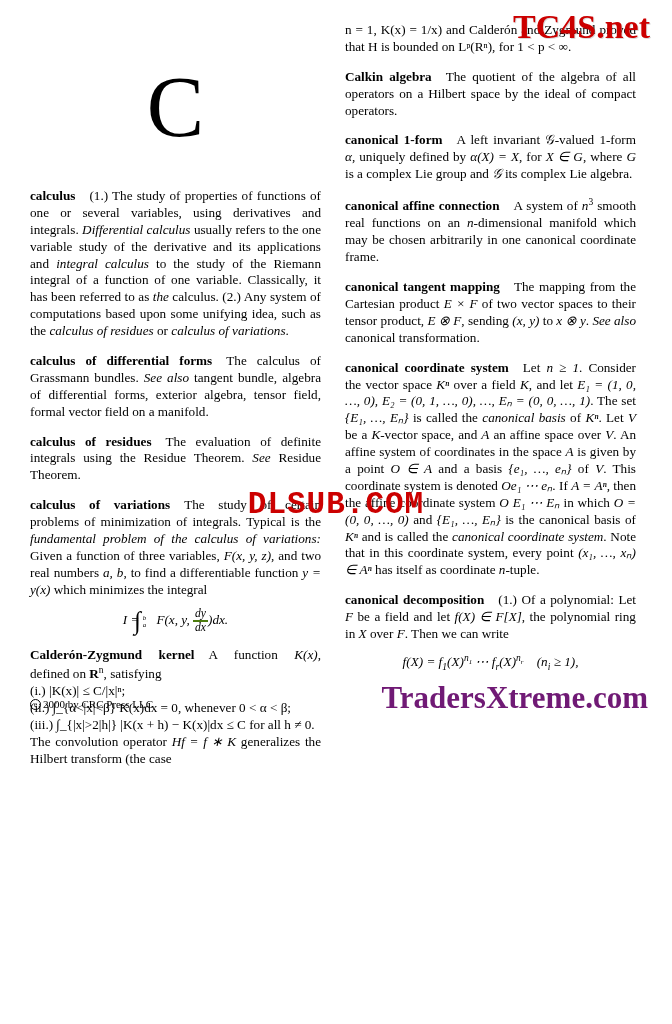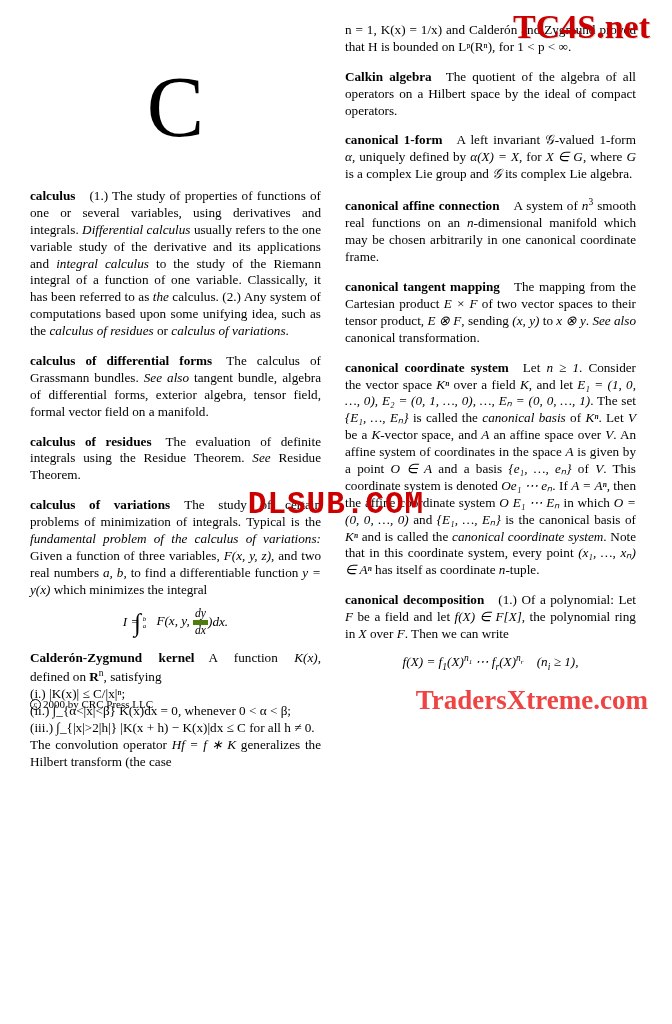--- a/index.html
+++ b/index.html
@@ -49,22 +49,22 @@
     color: #cc0000;
     z-index: 40;
     letter-spacing: 1px;
   }
   .wm-bottom {
     position: absolute;
     bottom: 8px;
     right: 24px;
     font-family: "Liberation Serif", serif;
     font-weight: bold;
-    font-size: 27px;
-    color: #ef4444;
+    font-size: 31px;
+    color: #701a75;
     z-index: 40;
   }
 
   .columns {
     display: flex;
     flex-direction: row;
     gap: 24px;
     height: 952px;
   }
   .col {
@@ -104,21 +104,21 @@
     margin: 9px 0 9px 0;
     font-style: italic;
   }
   .frac {
     display: inline-block;
     vertical-align: middle;
     text-align: center;
     font-size: 0.88em;
     line-height: 1.05;
   }
-  .frac .num { display: block; border-bottom: 5px solid #4d7c0f; padding: 0 2px; }
+  .frac .num { display: block; border-bottom: 2px solid #4d7c0f; padding: 0 2px; }
   .frac .den { display: block; padding: 0 2px; }
 
   .bigint {
     display: inline-block;
     position: relative;
     font-size: 1.9em;
     line-height: 0.7;
     vertical-align: middle;
     font-style: normal;
     font-family: "Liberation Serif", serif;

